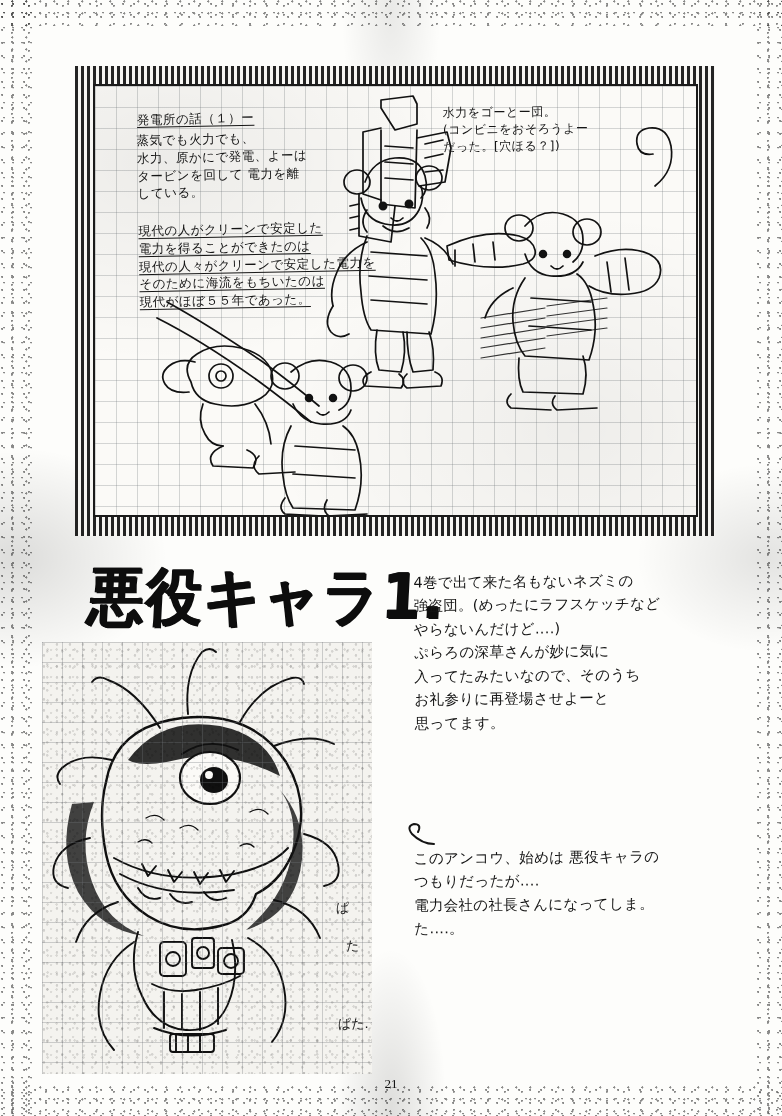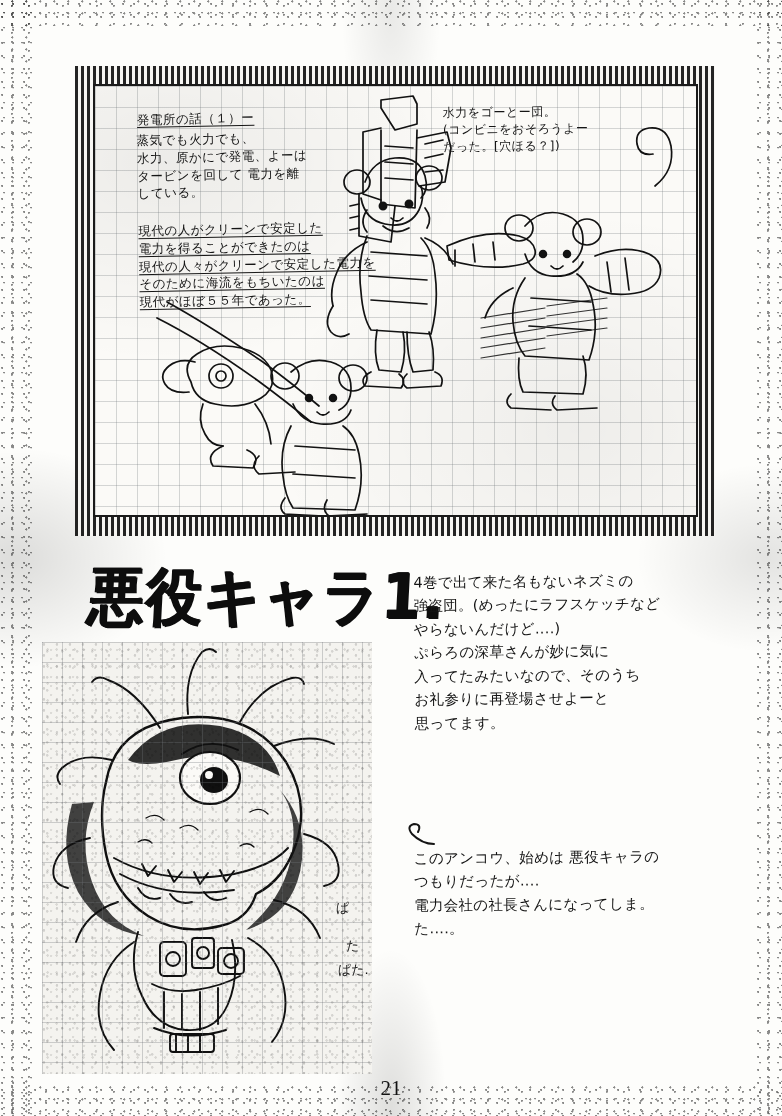--- a/index.html
+++ b/index.html
@@ -199,30 +199,30 @@
   }
   .sfx {
     position: absolute;
     font-family: "DejaVu Sans", sans-serif;
     font-size: 13px;
     color: #141414;
     line-height: 1.25;
   }
   .sfx-a { left: 336px; top: 900px; }
   .sfx-b { left: 346px; top: 938px; }
-  .sfx-c { left: 338px; top: 962px; }
+  .sfx-c { left: 338px; top: 1016px; }
 
   .page-number {
     position: absolute;
     left: 0;
     right: 0;
     top: 1076px;
     text-align: center;
     font-family: "Liberation Serif", serif;
-    font-size: 21px;
+    font-size: 13px;
     color: #121212;
   }
 </style>
 </head>
 <body>
 
 <div class="page">
 
   <div class="paper-grain"></div>
   <div class="edge-speckle edge-left"></div>

